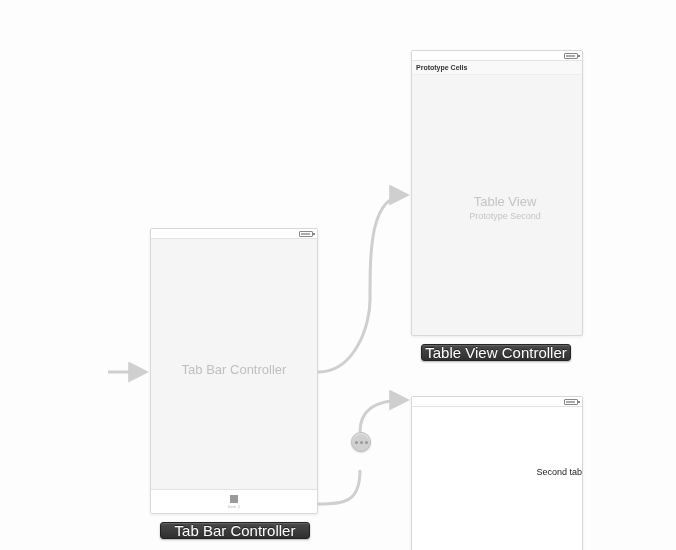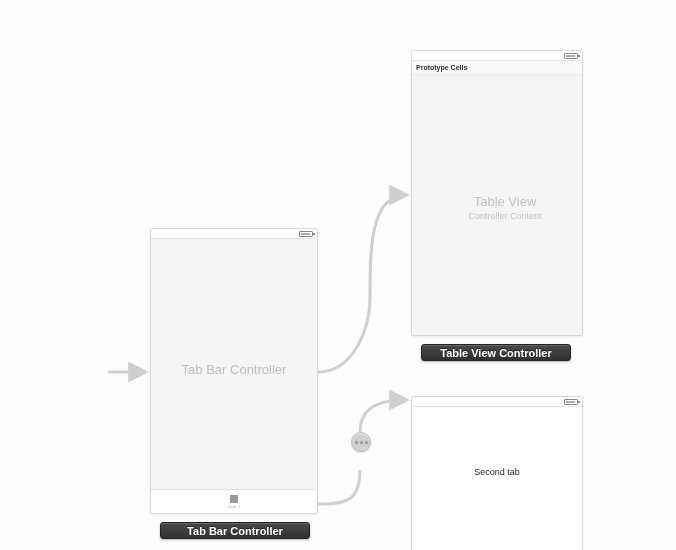--- a/index.html
+++ b/index.html
@@ -108,34 +108,34 @@
     color: #c4c4c4;
   }
   .tv-placeholder .line1 { font-size: 13px; font-weight: 500; }
   .tv-placeholder .line2 { font-size: 9px; margin-top: 2px; }
   
   .secondtab-scene { left: 411px; top: 396px; width: 172px; height: 200px; background: #fff; }
   .secondtab-scene .stv-label {
     position: absolute;
     left: 0; right: 0;
     top: 70px;
-    text-align: center;
+    text-align: right;
     font-size: 9px;
     color: #222;
   }
   
   .pill {
     position: absolute;
     height: 17px;
     border-radius: 3px;
     background: linear-gradient(#4a4a4a, #2f2f2f);
     border: 1px solid #222;
     color: #fff;
-    font-size: 11px;
-    font-weight: 700;
+    font-size: 15px;
+    font-weight: 400;
     display: flex;
     align-items: center;
     justify-content: center;
     box-shadow: 0 1px 2px rgba(0,0,0,0.3), inset 0 1px 0 rgba(255,255,255,0.15);
     text-shadow: 0 -1px 0 rgba(0,0,0,0.5);
   }
   .pill-tabbar { left: 160px; top: 522px; width: 150px; }
   .pill-tableview { left: 421px; top: 344px; width: 150px; }
   .segue-circle {
     position: absolute;
@@ -203,21 +203,21 @@
   <div class="status-bar">
     <div class="battery">
         <div class="fill"></div>
       </div>
   </div>
   <div class="proto-header">
     <span>Prototype Cells</span>
   </div>
   <div class="tv-placeholder">
     <div class="line1">Table View</div>
-    <div class="line2">Controller Content</div>
+    <div class="line2">Prototype Second</div>
   </div>
 </div>
 
 <div class="scene secondtab-scene">
   <div class="status-bar">
     <div class="battery">
         <div class="fill"></div>
       </div>
   </div>
   <div class="stv-label">Second tab</div>

